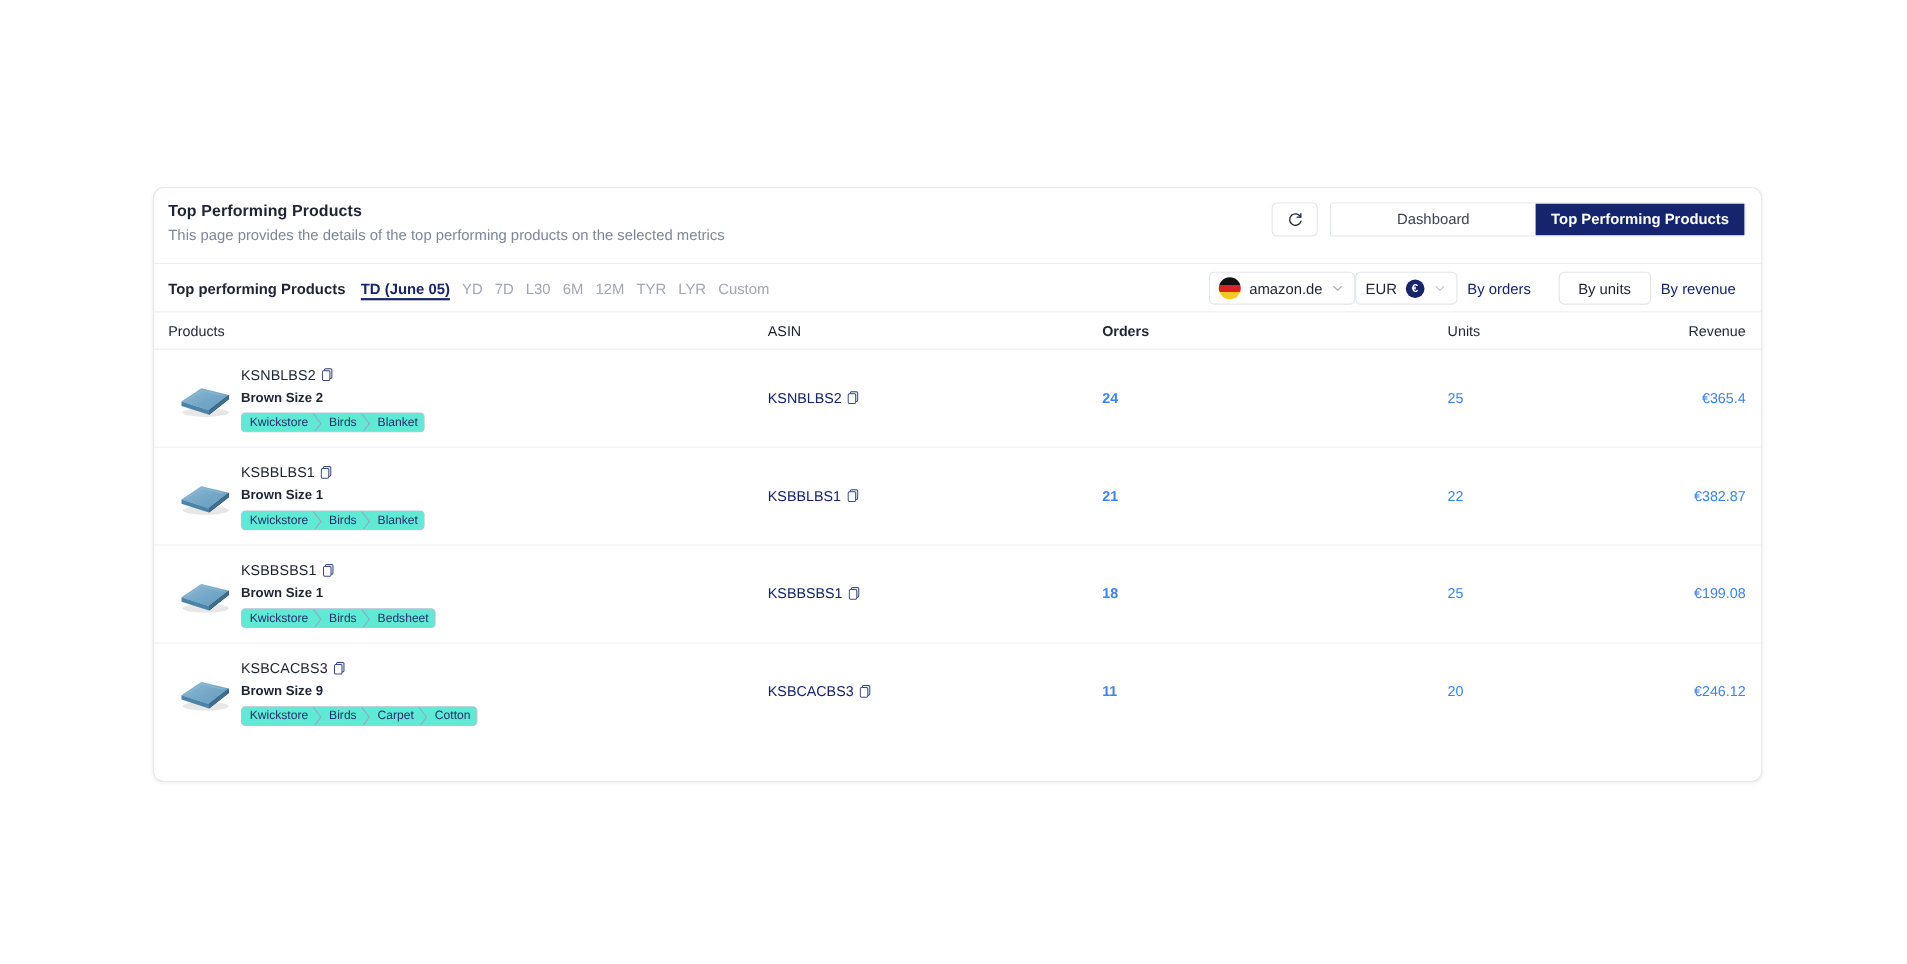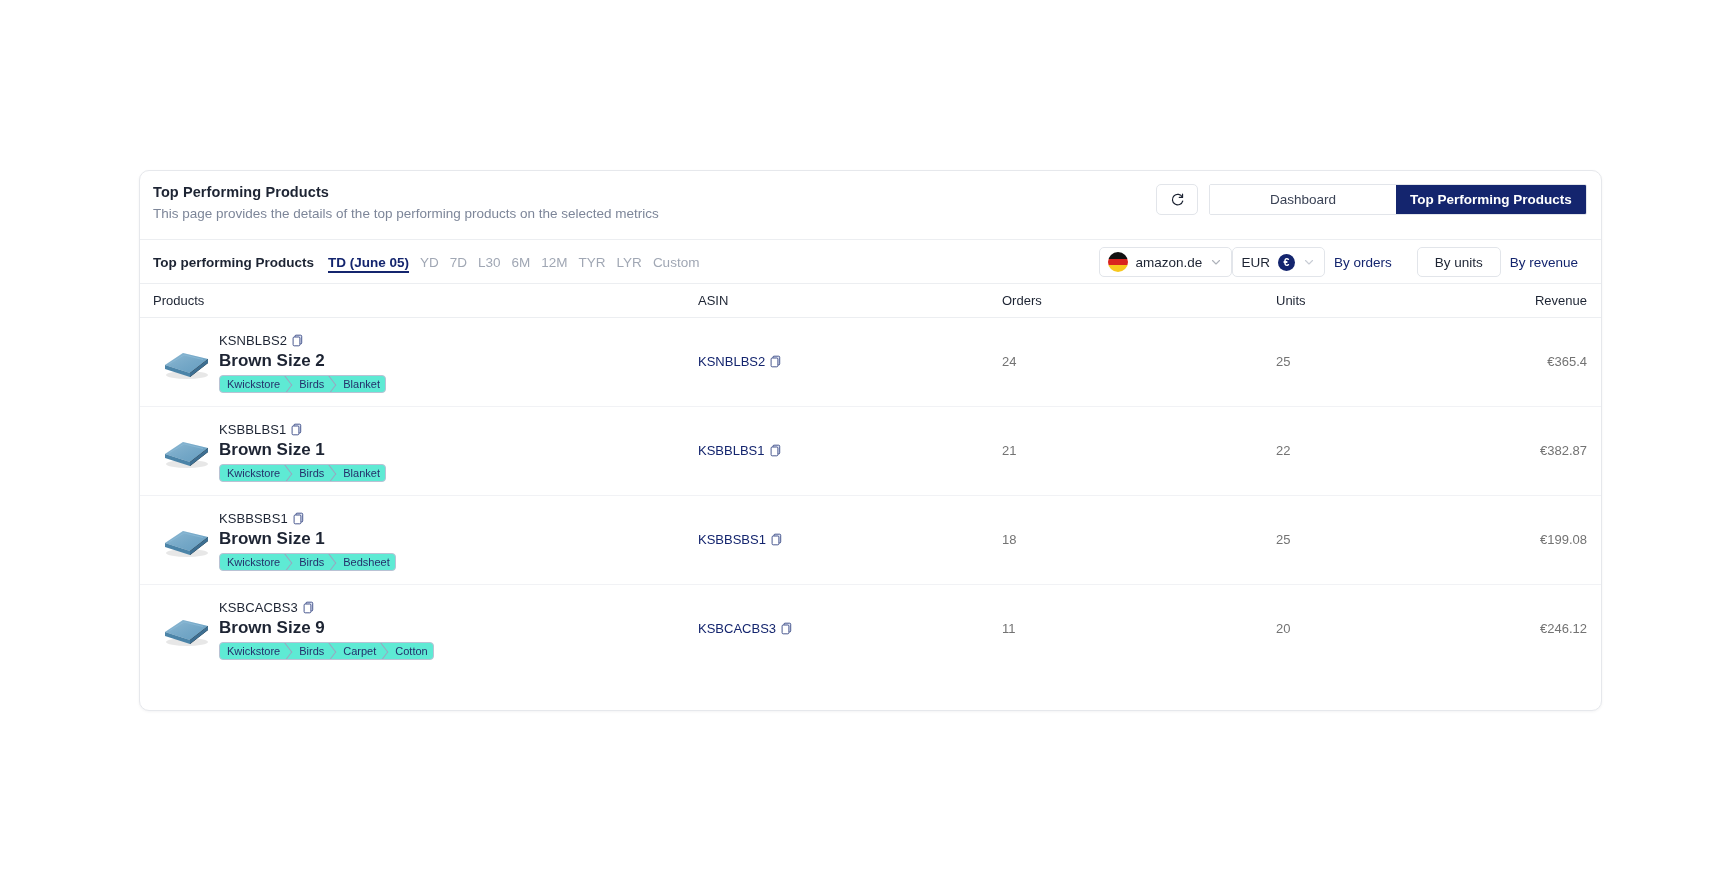--- a/index.html
+++ b/index.html
@@ -122,40 +122,40 @@
   
   .thead {
     position: relative; height: 34px; border-bottom: 1px solid #eceef1;
   }
   .th {
     position: absolute; top: 9px;
     font-size: 13px; color: #1d2433; font-weight: normal;
   }
   .c-prod  { left: 13px; }
   .c-asin  { left: 558px; }
-  .c-ord   { left: 862px; }
-  .c-unit  { left: 1136px; }
+  .c-ord   { left: 862px; font-weight: bold; }
+  .c-unit  { left: 1176px; }
   .c-rev   { right: 14px; }
 
   .trow { position: relative; height: 89px; border-bottom: 1px solid #f1f2f5; }
   .trow:last-child { border-bottom: none; }
 
   .thumb {
     position: absolute; left: 20px; top: 22px;
     width: 52px; height: 44px;
     display: block;
   }
   .prod-info { position: absolute; left: 79px; top: 13px; }
   .sku-line { display: flex; align-items: center; gap: 5px; height: 18px; }
   .sku {
     font-size: 13px; color: #1d2433; letter-spacing: .1px;
   }
   .copy-ico { width: 11px; height: 13px; display: block; }
   .prod-name {
-    font-size: 17px; font-weight: bold; color: #1d2433;
+    font-size: 12px; font-weight: bold; color: #1d2433;
     margin-top: 3px; height: 18px; line-height: 18px;
   }
   .crumb {
     margin-top: 5px;
     display: inline-flex; align-items: stretch; height: 18px;
     border: 1px solid #b9c2d4; border-radius: 4px;
     overflow: hidden; background: #5eead4;
   }
   .crumb-seg {
     position: relative;
@@ -170,21 +170,21 @@
     position: absolute; right: -6px; top: 50%;
     width: 11px; height: 11px; margin-top: -5.5px;
     border-top: 1px solid #9aa6c0; border-right: 1px solid #9aa6c0;
     transform: rotate(45deg) skew(8deg, 8deg);
     background: transparent;
   }
   .crumb-seg:not(:last-child) { margin-right: 5px; }
 
   .cell {
     position: absolute; top: 36px;
-    font-size: 13px; color: #737373;
+    font-size: 13px; color: #3b82f6;
   }
   .cell.asin-cell {
     display: flex; align-items: center; gap: 5px;
     color: #14256e;
   }
   .cell.num { }
   .cell.rev { }
 </style>
 </head>
 <body>

